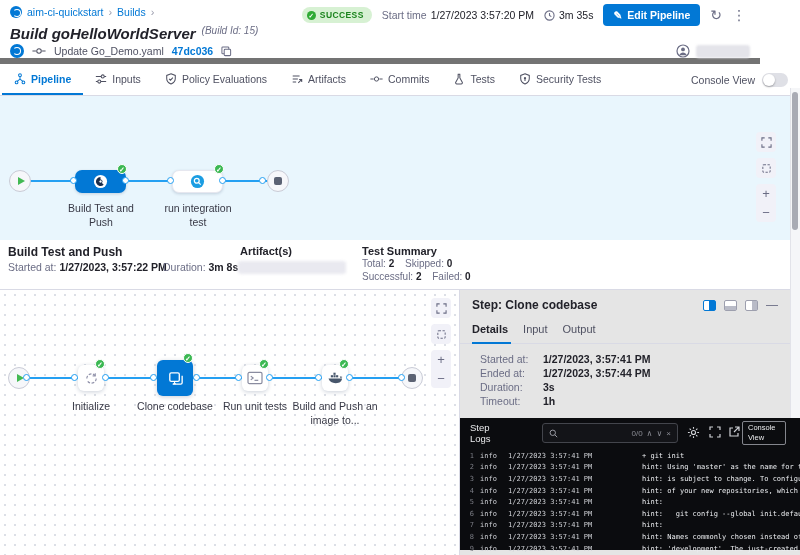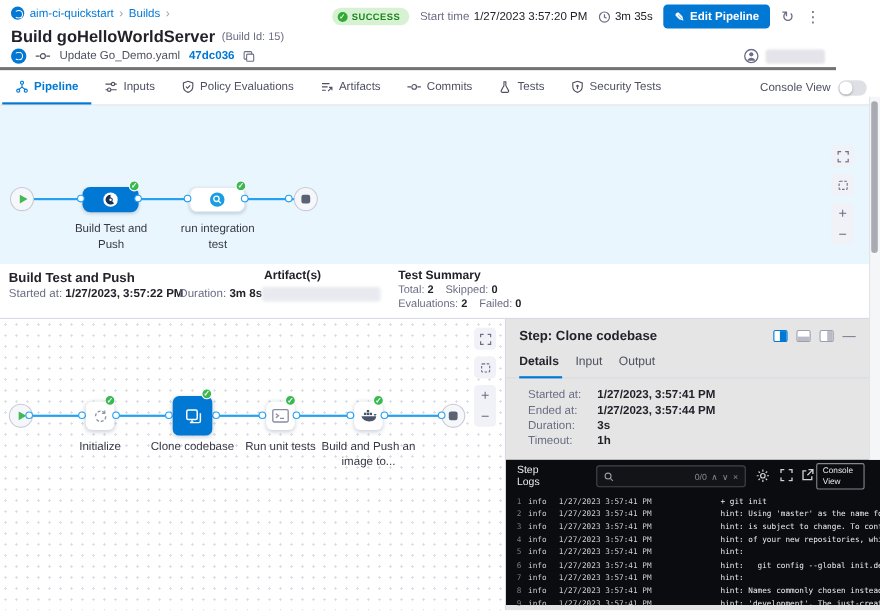--- a/index.html
+++ b/index.html
@@ -1,35 +1,35 @@
 <!DOCTYPE html>
 <html><head>
 <meta charset="utf-8">
 <style>
   * { margin:0; padding:0; box-sizing:border-box; }
   html,body { background:#ffffff; }
   body { font-family:"Liberation Sans", sans-serif; }
   .page { position:relative; width:800px; height:555px; overflow:hidden; background:#fff; }
 
   
-  .header { position:absolute; left:0; top:0; width:760px; height:64px; background:#fff; border-bottom:3px solid #737373; }
+  .header { position:absolute; left:0; top:0; width:760px; height:64px; background:#fff; border-bottom:6px solid #737373; }
   .crumb-row { position:absolute; left:10px; top:6px; display:flex; align-items:center; gap:5px; font-size:10.5px; }
   .crumb-link { color:#0278d5; cursor:pointer; }
   .crumb-sep { color:#9a9cad; font-size:11px; }
   .org-dot { width:12px; height:12px; border-radius:50%; background:#0278d5; position:relative; }
   .org-dot:after { content:""; position:absolute; left:3px; top:3px; width:6px; height:6px; border-radius:50%; border:1.5px solid #fff; border-left-color:transparent; }
   .status-row { position:absolute; right:14px; top:4px; display:flex; align-items:center; gap:10px; }
   .badge-success { display:flex; align-items:center; gap:4px; background:#d7f1d3; color:#1b841d; font-size:8.5px; font-weight:bold; letter-spacing:.4px; padding:3px 8px 3px 5px; border-radius:9px; }
   .badge-check { width:9px; height:9px; border-radius:50%; background:#2faa34; color:#fff; font-size:6.5px; line-height:9px; text-align:center; }
   .muted { color:#6b6d85; }
   .dark { color:#22222a; }
   .time-chunk { display:flex; align-items:center; gap:4px; font-size:10.5px; }
   .btn-primary { display:flex; align-items:center; gap:5px; background:#0278d5; color:#fff; font-size:10.5px; font-weight:bold; border:none; border-radius:4px; height:22px; padding:0 10px; cursor:pointer; }
   .icon-btn { color:#6b6d85; font-size:14px; background:none; border:none; cursor:pointer; line-height:1; }
-  .title-row { position:absolute; left:10px; top:25px; display:flex; align-items:center; gap:6px; }
+  .title-row { position:absolute; left:10px; top:25px; display:flex; align-items:flex-start; gap:6px;font-style:italic; }
   .build-title { font-size:15px; font-weight:bold; color:#22222a; }
   .build-id { font-size:10px; color:#6b6d85; }
   .meta-row { position:absolute; left:10px; top:44px; display:flex; align-items:center; gap:8px; }
   .repo-pill { display:flex; align-items:center; gap:5px; background:#e6f3fc; border-radius:3px; padding:2px 7px; font-size:10.5px; font-weight:bold; color:#0278d5; }
   .pill-div { color:#aacbe3; font-weight:normal; }
   .commit-msg { font-size:10.5px; color:#4f5162; }
   .sha-link { font-size:10.5px; font-weight:bold; color:#0278d5; cursor:pointer; }
   .user-chunk { position:absolute; right:10px; top:44px; display:flex; align-items:center; gap:6px; }
   .blur-box { width:54px; height:13px; background:#e4e4ea; border-radius:3px; filter:blur(1px); }
 
@@ -96,21 +96,21 @@
   .con-search { position:absolute; left:82px; top:5px; width:136px; height:20px; background:#131418; border:1px solid #43454c; border-radius:3px; display:flex; align-items:center; padding:0 6px; gap:4px; }
   .con-search .cnt { margin-left:auto; font-size:8px; color:#8a8c94; }
   .con-search .nav { font-size:8px; color:#8a8c94; cursor:pointer; }
   .con-ic { position:absolute; top:8px; color:#cfd1d6; cursor:pointer; }
   .con-btn { position:absolute; left:282px; top:3px; width:44px; height:24px; border:1px solid #84868d; border-radius:2px; font-size:7.5px; line-height:1.35; color:#e9eaec; display:flex; align-items:center; padding-left:5px; cursor:pointer; }
   .log-rows { position:absolute; left:0; top:32px; width:100%; font-family:"DejaVu Sans Mono", monospace; font-size:7px; }
   .log-row { display:flex; height:11.6px; align-items:center; white-space:pre; overflow:hidden; }
   .log-num { width:14px; text-align:right; color:#7b7d85; flex:none; }
   .log-level { width:22px; margin-left:6px; color:#cfd1d6; flex:none; }
   .log-time { width:126px; margin-left:6px; color:#cfd1d6; flex:none; }
-  .log-msg { margin-left:21px; color:#eceef1; flex:1; overflow:hidden; }
+  .log-msg { margin-left:8px; color:#eceef1; flex:1; overflow:hidden; }
 
   
   .sb-track { position:absolute; right:0; top:88px; width:10px; height:330px; background:#f5f6f8; border-left:1px solid #e2e3e9; }
   .sb-thumb { position:absolute; right:2px; top:92px; width:6px; height:138px; background:#a9abb4; border-radius:3px; }
 
   svg { display:block; }
 </style>
 </head>
 <body>
 
@@ -307,21 +307,21 @@
     <div class="sd-item sd-col-title" style="left:240px; top:5px;">Artifact(s)</div>
     <div class="artifact-blur"></div>
     <div class="sd-item sd-col-title" style="left:362px; top:5px;">Test Summary</div>
     <div class="sd-item" style="left:362px; top:18px; font-size:10px;">
       <span class="sd-label">Total:</span>
       <span class="sd-value">2</span>
       <span class="sd-label" style="margin-left:8px;">Skipped:</span>
       <span class="sd-value">0</span>
     </div>
     <div class="sd-item" style="left:362px; top:31px; font-size:10px;">
-      <span class="sd-label">Evaluations:</span>
+      <span class="sd-label">Successful:</span>
       <span class="sd-value">2</span>
       <span class="sd-label" style="margin-left:8px;">Failed:</span>
       <span class="sd-value">0</span>
     </div>
   </div>
 
   <div class="step-canvas">
     <div class="pipe-line" style="left:19px; top:87px; width:393px;"></div>
 
     <div class="term-node" style="left:8px; top:77px;">

